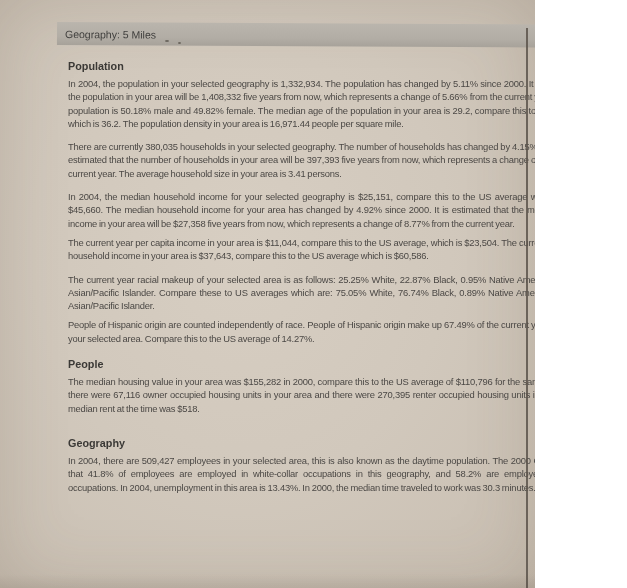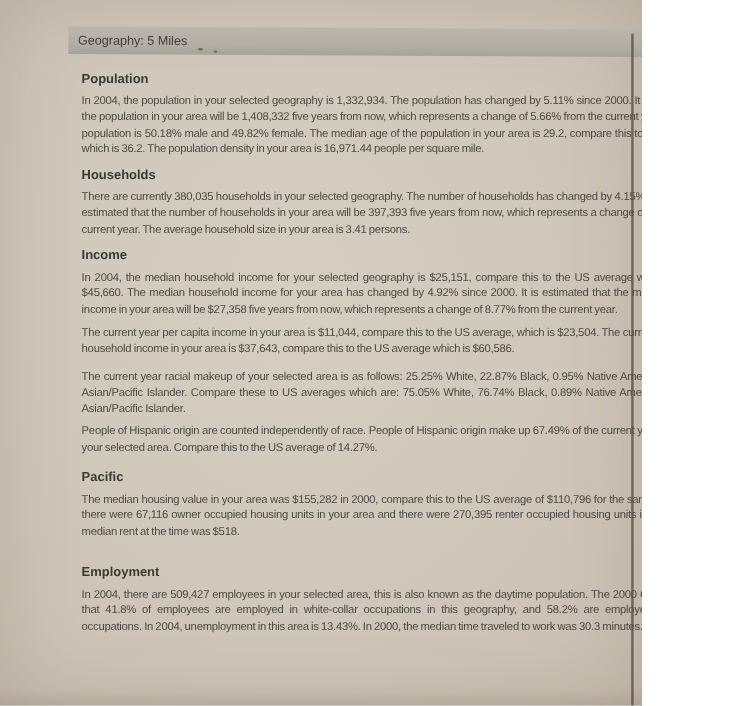--- a/index.html
+++ b/index.html
@@ -88,42 +88,40 @@
   </div>
 
   <div class="content">
 
     <section class="first">
       <h2>Population</h2>
       <p>In 2004, the population in your selected geography is 1,332,934. The population has changed by 5.11% since 2000. It is estimated that the population in your area will be 1,408,332 five years from now, which represents a change of 5.66% from the current year. The current population is 50.18% male and 49.82% female. The median age of the population in your area is 29.2, compare this to the US average which is 36.2. The population density in your area is 16,971.44 people per square mile.</p>
     </section>
 
     <section>
-      <h2>Households</h2>
       <p>There are currently 380,035 households in your selected geography. The number of households has changed by 4.15% since 2000. It is estimated that the number of households in your area will be 397,393 five years from now, which represents a change of 4.57% from the current year. The average household size in your area is 3.41 persons.</p>
     </section>
 
     <section>
-      <h2>Income</h2>
       <p>In 2004, the median household income for your selected geography is $25,151, compare this to the US average which is currently $45,660. The median household income for your area has changed by 4.92% since 2000. It is estimated that the median household income in your area will be $27,358 five years from now, which represents a change of 8.77% from the current year.</p>
       <p>The current year per capita income in your area is $11,044, compare this to the US average, which is $23,504. The current year average household income in your area is $37,643, compare this to the US average which is $60,586.</p>
     </section>
 
     <section>
       <p>The current year racial makeup of your selected area is as follows: 25.25% White, 22.87% Black, 0.95% Native American and 7.51% Asian/Pacific Islander. Compare these to US averages which are: 75.05% White, 76.74% Black, 0.89% Native American and 3.66% Asian/Pacific Islander.</p>
       <p>People of Hispanic origin are counted independently of race. People of Hispanic origin make up 67.49% of the current year population in your selected area. Compare this to the US average of 14.27%.</p>
     </section>
 
     <section class="housing">
-      <h2>Pacific</h2>
+      <h2>People</h2>
       <p>The median housing value in your area was $155,282 in 2000, compare this to the US average of $110,796 for the same year. In 2000, there were 67,116 owner occupied housing units in your area and there were 270,395 renter occupied housing units in your area. The median rent at the time was $518.</p>
     </section>
 
     <section class="employment">
-      <h2>Employment</h2>
+      <h2>Geography</h2>
       <p>In 2004, there are 509,427 employees in your selected area, this is also known as the daytime population. The 2000 Census revealed that 41.8% of employees are employed in white-collar occupations in this geography, and 58.2% are employed in blue-collar occupations. In 2004, unemployment in this area is 13.43%. In 2000, the median time traveled to work was 30.3 minutes.</p>
     </section>
 
   </div>
 
   <div class="edge-line"></div>
   <div class="speck s1"></div>
   <div class="speck s2"></div>
   <div class="speck s3"></div>
 

